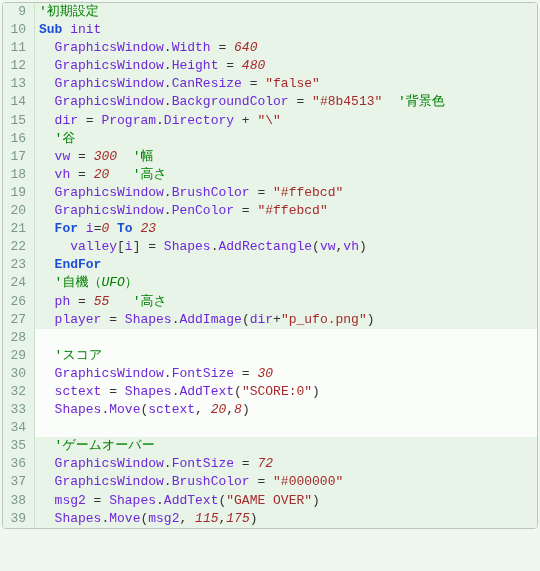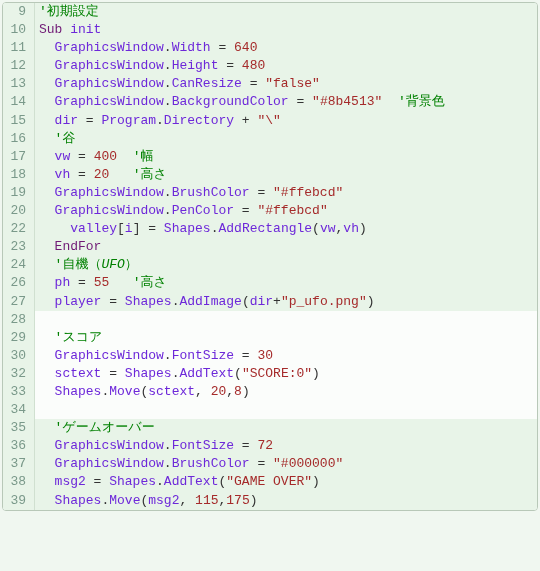--- a/index.html
+++ b/index.html
@@ -31,43 +31,44 @@
     background: #e8f4e8;
     user-select: none;
     border-right: 1px solid #d0e0d0;
   }
   .code {
     padding-left: 4px;
     flex: 1;
   }
   .tok-comment { color: #008000; text-align: right; }
   .tok-comment-it { color: #008000; font-style: italic; font-family: Liberation Mono, monospace; }
-  .tok-keyword { color: #701a75; }
+  .tok-keyword { color: #1d4ed8; font-weight: bold; }
   .tok-ident { color: #6d28d9; }
   .tok-obj { color: #6d28d9; }
-  .tok-number { color: #a52a2a; }
+  .tok-number { color: #a52a2a; font-style: italic; }
   .tok-string { color: #a52a2a; }
   .tok-op { color: #333333; }
 </style>
 </head>
 <body>
 
 <div class="editor">
     <div class="line hl"><span class="gutter">9</span><span class="code"><span class="tok-comment">'初期設定</span></span></div>
     <div class="line hl"><span class="gutter">10</span><span class="code"><span class="tok-keyword">Sub</span><span class="tok-ident"> init</span></span></div>
     <div class="line hl"><span class="gutter">11</span><span class="code"><span class="tok-obj">  GraphicsWindow</span><span class="tok-op">.</span><span class="tok-ident">Width</span><span class="tok-op"> = </span><span class="tok-number">640</span></span></div>
     <div class="line hl"><span class="gutter">12</span><span class="code"><span class="tok-obj">  GraphicsWindow</span><span class="tok-op">.</span><span class="tok-ident">Height</span><span class="tok-op"> = </span><span class="tok-number">480</span></span></div>
     <div class="line hl"><span class="gutter">13</span><span class="code"><span class="tok-obj">  GraphicsWindow</span><span class="tok-op">.</span><span class="tok-ident">CanResize</span><span class="tok-op"> = </span><span class="tok-string">"false"</span></span></div>
     <div class="line hl"><span class="gutter">14</span><span class="code"><span class="tok-obj">  GraphicsWindow</span><span class="tok-op">.</span><span class="tok-ident">BackgroundColor</span><span class="tok-op"> = </span><span class="tok-string">"#8b4513"</span><span class="tok-op">  </span><span class="tok-comment">'背景色</span></span></div>
     <div class="line hl"><span class="gutter">15</span><span class="code"><span class="tok-ident">  dir</span><span class="tok-op"> = </span><span class="tok-obj">Program</span><span class="tok-op">.</span><span class="tok-ident">Directory</span><span class="tok-op"> + </span><span class="tok-string">"\"</span></span></div>
     <div class="line hl"><span class="gutter">16</span><span class="code"><span class="tok-op">  </span><span class="tok-comment">'谷</span></span></div>
-    <div class="line hl"><span class="gutter">17</span><span class="code"><span class="tok-ident">  vw</span><span class="tok-op"> = </span><span class="tok-number">400</span><span class="tok-op">  </span><span class="tok-comment">'幅</span></span></div>
+    <div class="line hl"><span class="gutter">17</span><span class="code"><span class="tok-ident">  vw</span><span class="tok-op"> = </span><span class="tok-number">300</span><span class="tok-op">  </span><span class="tok-comment">'幅</span></span></div>
     <div class="line hl"><span class="gutter">18</span><span class="code"><span class="tok-ident">  vh</span><span class="tok-op"> = </span><span class="tok-number">20</span><span class="tok-op">   </span><span class="tok-comment">'高さ</span></span></div>
     <div class="line hl"><span class="gutter">19</span><span class="code"><span class="tok-obj">  GraphicsWindow</span><span class="tok-op">.</span><span class="tok-ident">BrushColor</span><span class="tok-op"> = </span><span class="tok-string">"#ffebcd"</span></span></div>
     <div class="line hl"><span class="gutter">20</span><span class="code"><span class="tok-obj">  GraphicsWindow</span><span class="tok-op">.</span><span class="tok-ident">PenColor</span><span class="tok-op"> = </span><span class="tok-string">"#ffebcd"</span></span></div>
+    <div class="line hl"><span class="gutter">21</span><span class="code"><span class="tok-op">  </span><span class="tok-keyword">For</span><span class="tok-ident"> i</span><span class="tok-op">=</span><span class="tok-number">0</span><span class="tok-op"> </span><span class="tok-keyword">To</span><span class="tok-op"> </span><span class="tok-number">23</span></span></div>
     <div class="line hl"><span class="gutter">22</span><span class="code"><span class="tok-ident">    valley</span><span class="tok-op">[</span><span class="tok-ident">i</span><span class="tok-op">] = </span><span class="tok-obj">Shapes</span><span class="tok-op">.</span><span class="tok-ident">AddRectangle</span><span class="tok-op">(</span><span class="tok-ident">vw</span><span class="tok-op">,</span><span class="tok-ident">vh</span><span class="tok-op">)</span></span></div>
     <div class="line hl"><span class="gutter">23</span><span class="code"><span class="tok-op">  </span><span class="tok-keyword">EndFor</span></span></div>
     <div class="line hl"><span class="gutter">24</span><span class="code"><span class="tok-op">  </span><span class="tok-comment">'自機（</span><span class="tok-comment-it">UFO</span><span class="tok-comment">）</span></span></div>
     <div class="line hl"><span class="gutter">26</span><span class="code"><span class="tok-ident">  ph</span><span class="tok-op"> = </span><span class="tok-number">55</span><span class="tok-op">   </span><span class="tok-comment">'高さ</span></span></div>
     <div class="line hl"><span class="gutter">27</span><span class="code"><span class="tok-ident">  player</span><span class="tok-op"> = </span><span class="tok-obj">Shapes</span><span class="tok-op">.</span><span class="tok-ident">AddImage</span><span class="tok-op">(</span><span class="tok-ident">dir</span><span class="tok-op">+</span><span class="tok-string">"p_ufo.png"</span><span class="tok-op">)</span></span></div>
     <div class="line"><span class="gutter">28</span><span class="code"><span class="tok-op"> </span></span></div>
     <div class="line"><span class="gutter">29</span><span class="code"><span class="tok-op">  </span><span class="tok-comment">'スコア</span></span></div>
     <div class="line"><span class="gutter">30</span><span class="code"><span class="tok-obj">  GraphicsWindow</span><span class="tok-op">.</span><span class="tok-ident">FontSize</span><span class="tok-op"> = </span><span class="tok-number">30</span></span></div>
     <div class="line"><span class="gutter">32</span><span class="code"><span class="tok-ident">  sctext</span><span class="tok-op"> = </span><span class="tok-obj">Shapes</span><span class="tok-op">.</span><span class="tok-ident">AddText</span><span class="tok-op">(</span><span class="tok-string">"SCORE:0"</span><span class="tok-op">)</span></span></div>
     <div class="line"><span class="gutter">33</span><span class="code"><span class="tok-obj">  Shapes</span><span class="tok-op">.</span><span class="tok-ident">Move</span><span class="tok-op">(</span><span class="tok-ident">sctext</span><span class="tok-op">, </span><span class="tok-number">20</span><span class="tok-op">,</span><span class="tok-number">8</span><span class="tok-op">)</span></span></div>

